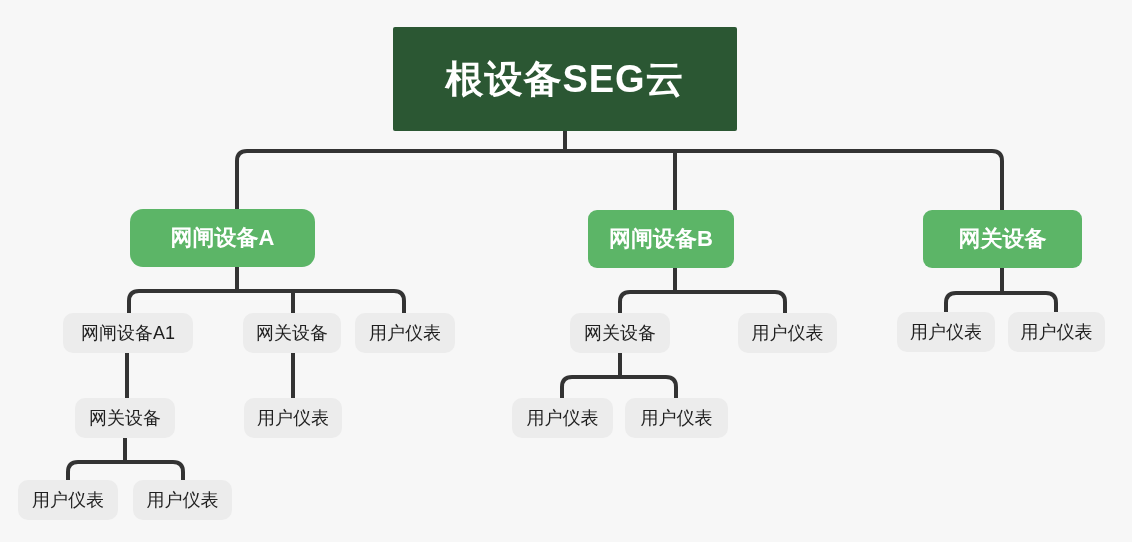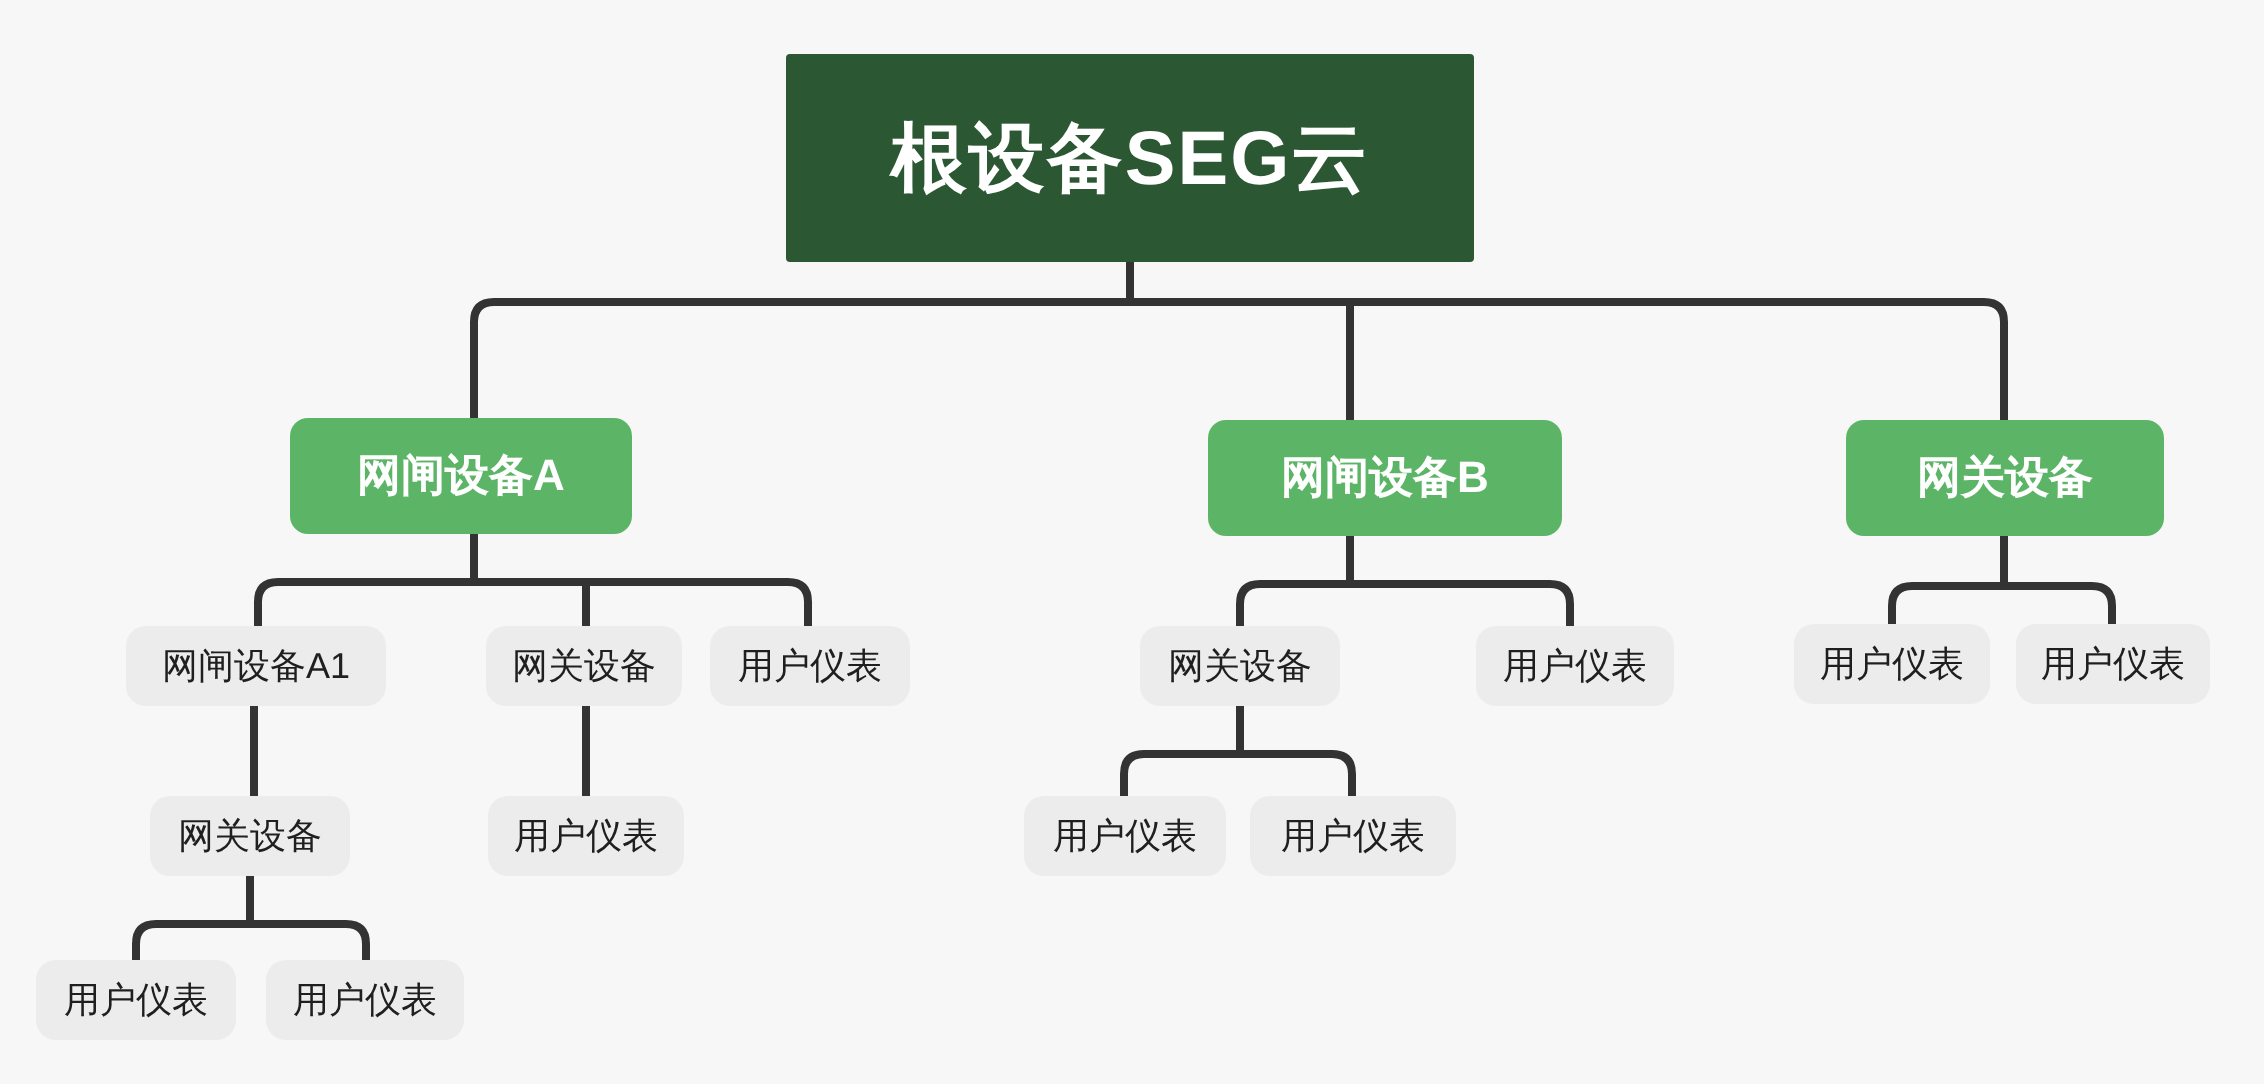--- a/index.html
+++ b/index.html
@@ -81,22 +81,22 @@
 
     <path d="M620,353 V377"></path>
     <path d="M562,398 V387 Q562,377 572,377 H666 Q676,377 676,387 V398"></path>
 
     <path d="M1002,268 V293"></path>
     <path d="M946,312 V303 Q946,293 956,293 H1046 Q1056,293 1056,303 V312"></path>
   </svg>
 
   <div class="node root" style="left:393px; top:27px; width:344px; height:104px;">根设备SEG云</div>
 
-  <div class="node branch" style="left:145px; top:209px; width:171px; height:58px;">网闸设备A</div>
-  <div class="node branch" style="left:604px; top:210px; width:177px; height:58px;">网闸设备B</div>
+  <div class="node branch" style="left:130px; top:209px; width:185px; height:58px;border-radius:13px;">网闸设备A</div>
+  <div class="node branch" style="left:588px; top:210px; width:146px; height:58px;">网闸设备B</div>
   <div class="node branch" style="left:923px; top:210px; width:159px; height:58px;">网关设备</div>
 
   <div class="node leaf" style="left:63px; top:313px; width:130px; height:40px;">网闸设备A1</div>
   <div class="node leaf" style="left:243px; top:313px; width:98px; height:40px;">网关设备</div>
   <div class="node leaf" style="left:355px; top:313px; width:100px; height:40px;">用户仪表</div>
 
   <div class="node leaf" style="left:75px; top:398px; width:100px; height:40px;">网关设备</div>
   <div class="node leaf" style="left:18px; top:480px; width:100px; height:40px;">用户仪表</div>
   <div class="node leaf" style="left:133px; top:480px; width:99px; height:40px;">用户仪表</div>
 

